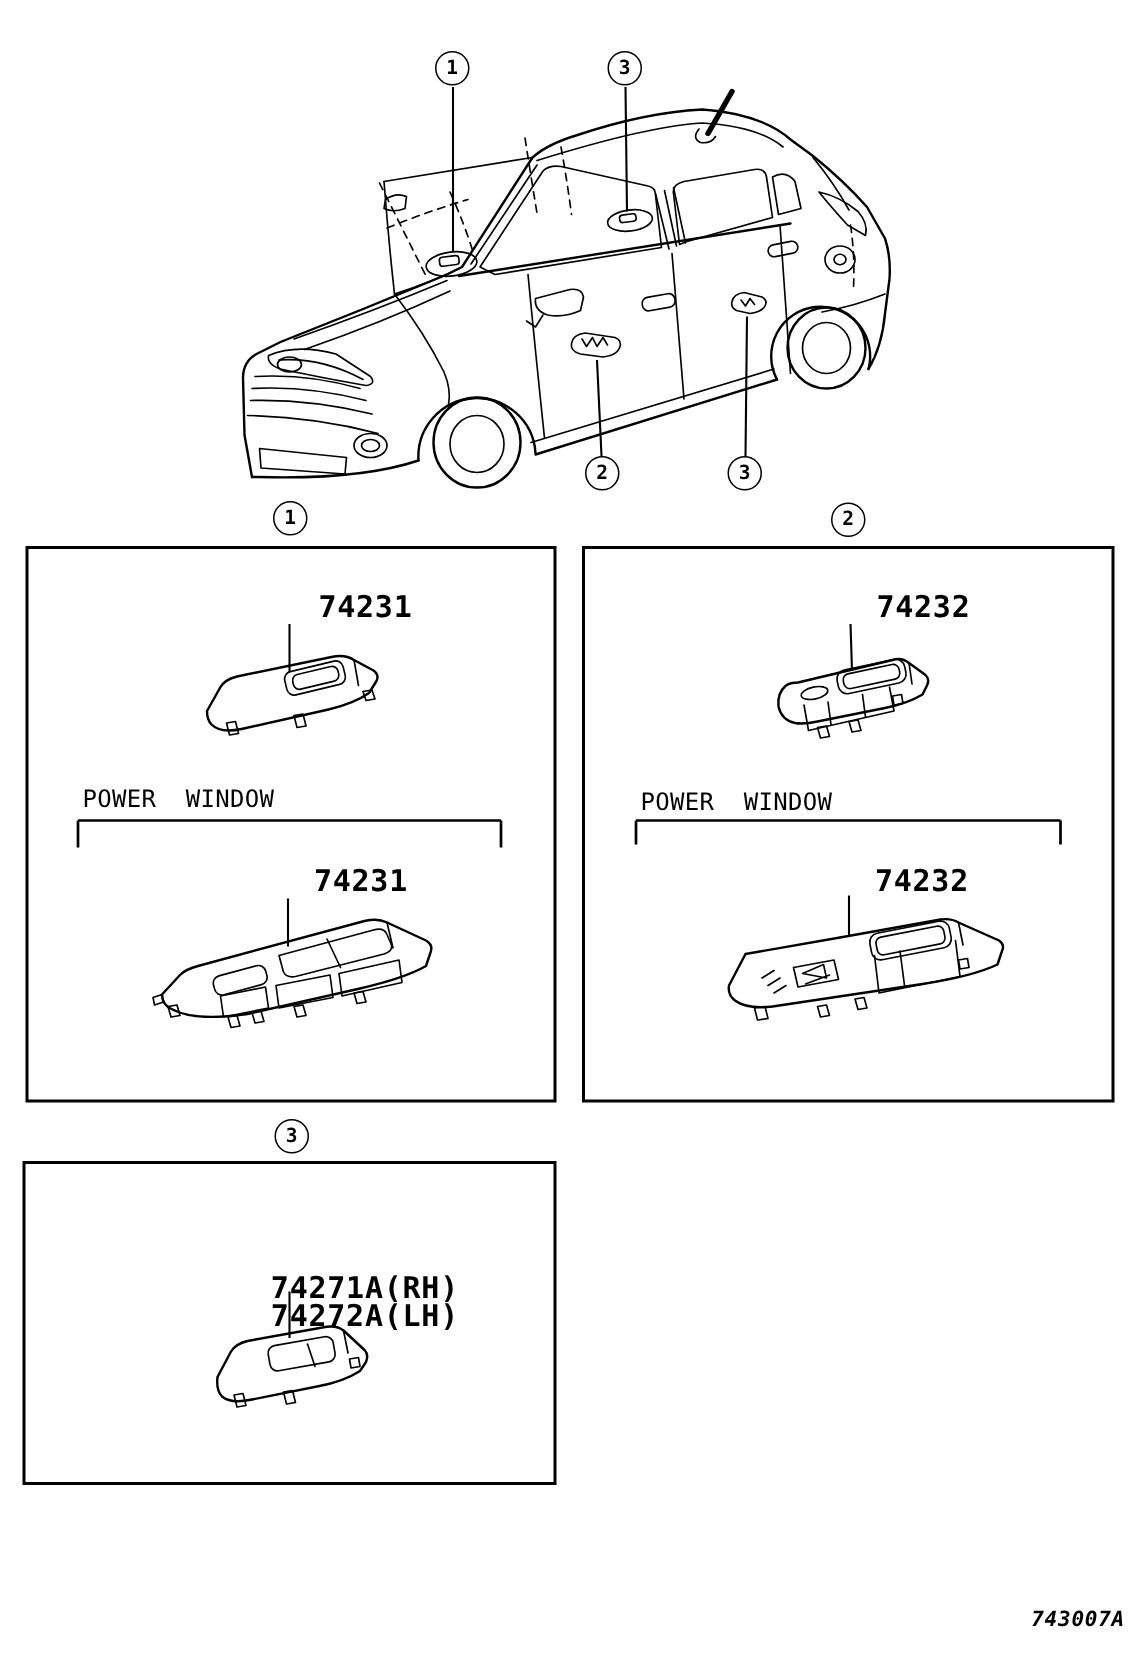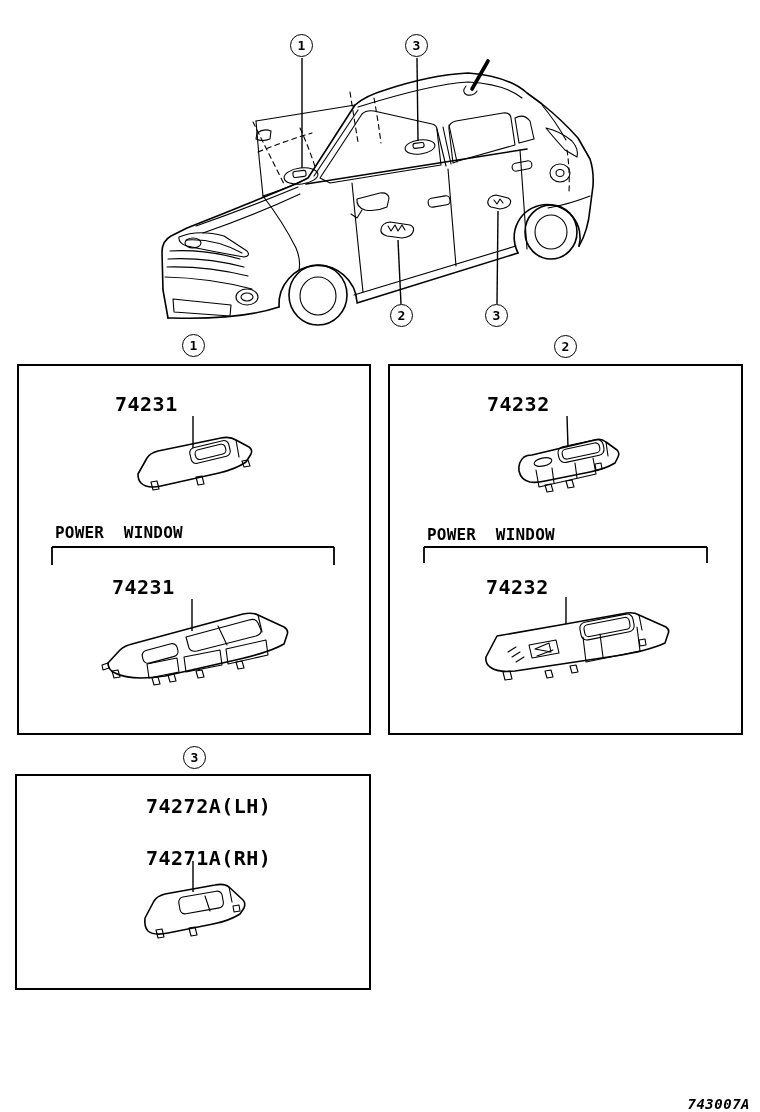--- a/index.html
+++ b/index.html
@@ -4,24 +4,24 @@
 <style>
   html,body{margin:0;padding:0;background:#ffffff;}
   .page{position:relative;width:760px;height:1112px;background:#fff;overflow:hidden;
         font-family:"DejaVu Sans Mono","Liberation Mono",monospace;color:#000;}
   svg.art{position:absolute;left:0;top:0;width:760px;height:1112px;}
   .box{position:absolute;border:2px solid #000;}
   .callout{position:absolute;width:21px;height:21px;border:1.7px solid #000;border-radius:50%;
            background:#fff;display:flex;align-items:center;justify-content:center;
            font-size:13px;font-weight:700;line-height:1;}
   .pn{position:absolute;font-size:20px;font-weight:700;letter-spacing:.5px;
-      text-align:left;white-space:pre;line-height:21px;}
-  .pw{position:absolute;font-size:16px;font-weight:700;white-space:pre;letter-spacing:.2px;}
+      text-align:right;white-space:pre;line-height:21px;}
+  .pw{position:absolute;font-size:16px;font-weight:400;white-space:pre;letter-spacing:.2px;}
   .figcode{position:absolute;font-size:14px;font-weight:700;font-style:italic;
-           text-align:right;letter-spacing:.5px;margin-top:24px;}
+           text-align:right;letter-spacing:.5px;}
   .stroke{fill:none;stroke:#000;stroke-width:1.6;stroke-linecap:round;stroke-linejoin:round;}
   .thin{fill:none;stroke:#000;stroke-width:1.1;stroke-linecap:round;stroke-linejoin:round;}
   .dash{fill:none;stroke:#000;stroke-width:1.1;stroke-dasharray:5 4;stroke-linecap:round;}
   .lead{fill:none;stroke:#000;stroke-width:1.4;}
   .brak{fill:none;stroke:#000;stroke-width:1.8;}
 </style>
 </head>
 <body>
 
 <div class="page">
@@ -215,16 +215,16 @@
 
   <div class="pn" style="left:115px;top:394px;width:160px;">74231</div>
   <div class="pw" style="left:55px;top:523px;">POWER  WINDOW</div>
   <div class="pn" style="left:112px;top:577px;width:160px;">74231</div>
 
   <div class="pn" style="left:487px;top:394px;width:160px;">74232</div>
   <div class="pw" style="left:427px;top:525px;">POWER  WINDOW</div>
   <div class="pn" style="left:486px;top:577px;width:160px;">74232</div>
 
   <div class="pn" style="left:146px;top:848px;width:160px;">74271A(RH)</div>
-  <div class="pn" style="left:146px;top:796px;width:160px;">74272A(LH)</div>
+  <div class="pn" style="left:146px;top:867px;width:160px;">74272A(LH)</div>
 
   <div class="figcode" style="left:670px;top:1072px;width:80px;">743007A</div>
 </div>
 
 </body></html>

